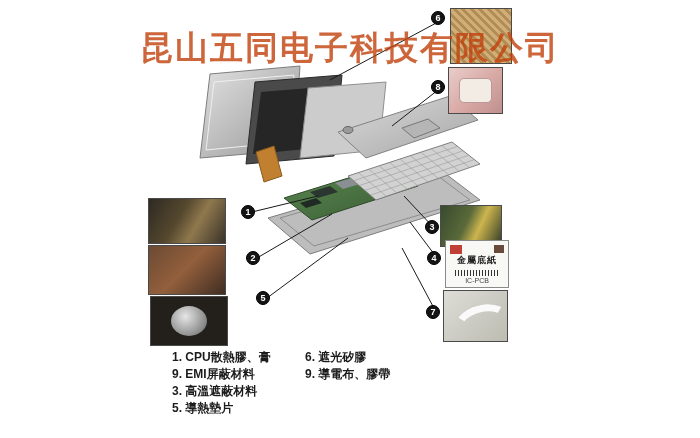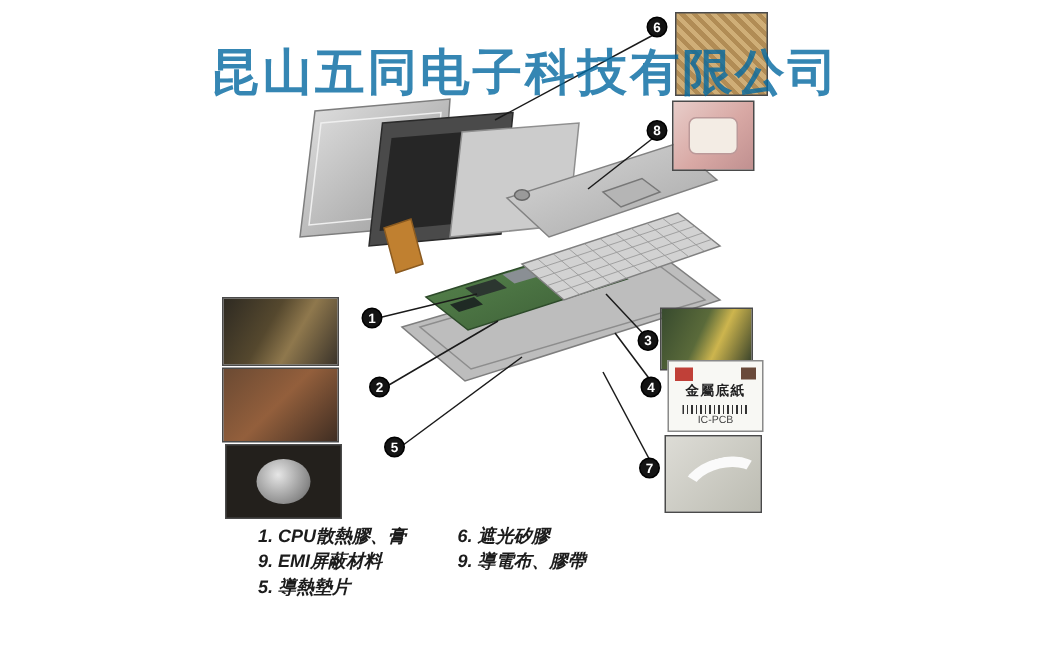--- a/index.html
+++ b/index.html
@@ -4,31 +4,31 @@
 <style>
   html,body{margin:0;padding:0;background:#ffffff;}
   .stage{
     position:relative;width:700px;height:438px;margin:0 auto;
     background:#ffffff;overflow:hidden;
     font-family:"Liberation Sans","DejaVu Sans",sans-serif;
   }
   .watermark{
     position:absolute;top:26px;left:50%;transform:translateX(-50%);
     font-size:33px;font-weight:bold;letter-spacing:2px;white-space:nowrap;
-    color:#0369a1;opacity:.8;z-index:30;pointer-events:none;
+    color:#c2410c;opacity:.8;z-index:30;pointer-events:none;
   }
   svg.diagram{position:absolute;left:0;top:0;z-index:5;}
   .photo{position:absolute;border:1px solid #4a4a4a;box-sizing:border-box;z-index:10;}
   .callout{
     position:absolute;width:14px;height:14px;border-radius:50%;
     background:#141414;color:#ffffff;font-size:9px;font-weight:bold;
     display:flex;align-items:center;justify-content:center;z-index:20;
     border:1px solid #000;box-sizing:border-box;
   }
-  .legend{position:absolute;left:172px;top:349px;display:flex;z-index:15;font-style:italic;}
+  .legend{position:absolute;left:172px;top:349px;display:flex;z-index:15;}
   .legend-col{display:flex;flex-direction:column;}
   .legend-col.c1{width:133px;}
   .legend-line{font-size:12px;font-weight:bold;color:#1c1c1c;line-height:17px;white-space:nowrap;}
   
   .ph-mesh{background:repeating-linear-gradient(45deg,#cfae77 0 3px,#b18c55 3px 6px),#c2a06a;}
   .ph-pink{background:linear-gradient(135deg,#e8cdc9 0%,#d8a8a4 55%,#c09090 100%);}
   .ph-pink .blob{position:absolute;left:18%;top:22%;width:60%;height:52%;background:#f3ece4;border-radius:5px;border:1px solid #b99;}
   .ph-circ1{background:linear-gradient(120deg,#2e2a22 0%,#55482e 40%,#8f784d 62%,#3a332a 100%);}
   .ph-circ2{background:linear-gradient(135deg,#6b4a33 0%,#935f3c 48%,#3f2d22 100%);}
   .ph-circ3{background:#23201c;}
@@ -155,20 +155,21 @@
   <div class="callout" style="left:427px;top:251px;">4</div>
   <div class="callout" style="left:256px;top:291px;">5</div>
   <div class="callout" style="left:431px;top:11px;">6</div>
   <div class="callout" style="left:426px;top:305px;">7</div>
   <div class="callout" style="left:431px;top:80px;">8</div>
 
   <div class="legend">
     <div class="legend-col c1">
       <div class="legend-line">1. CPU散熱膠、膏</div>
       <div class="legend-line">9. EMI屏蔽材料</div>
+      <div class="legend-line">3. 高溫遮蔽材料</div>
       <div class="legend-line">5. 導熱墊片</div>
     </div>
     <div class="legend-col c2">
       <div class="legend-line">6. 遮光矽膠</div>
       <div class="legend-line">9. 導電布、膠帶</div>
     </div>
   </div>
 
 </div>
 

